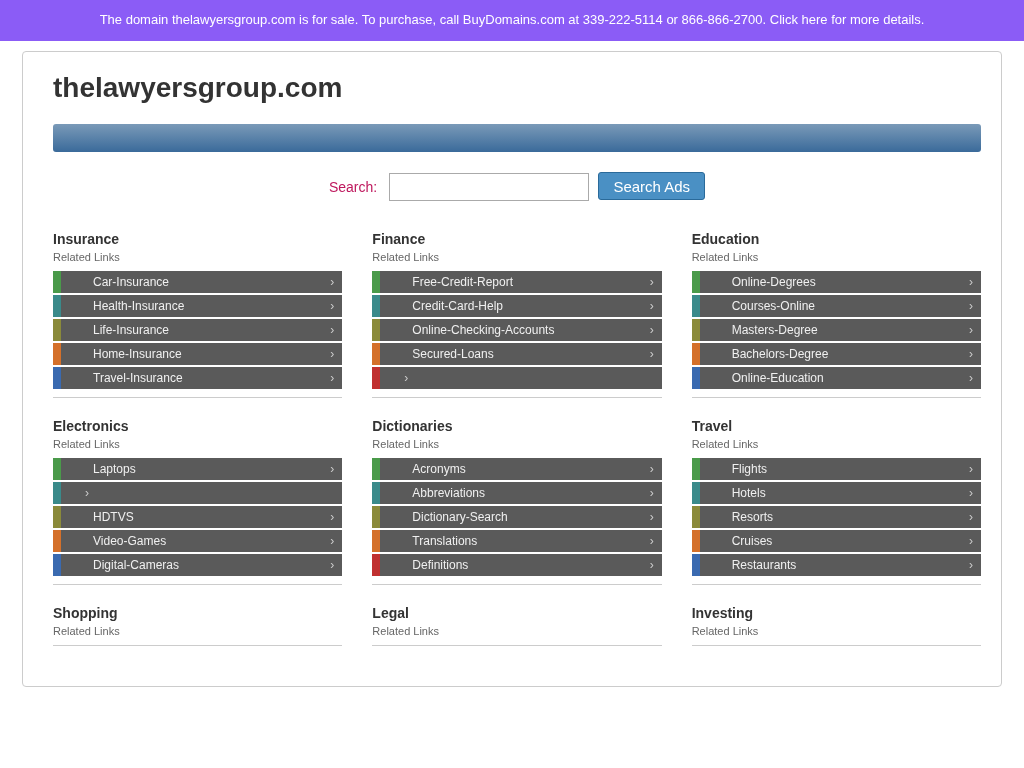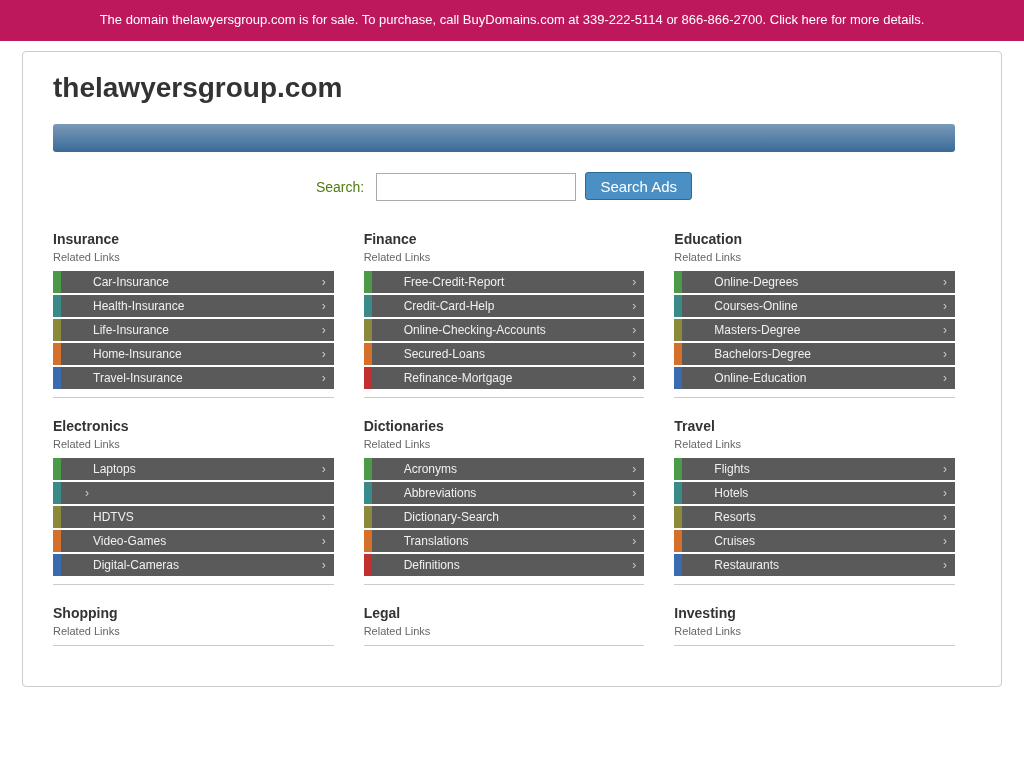--- a/index.html
+++ b/index.html
@@ -1,34 +1,34 @@
 <!DOCTYPE html>
 <html><head>
   <meta charset="utf-8">
   <style>
     * { margin: 0; padding: 0; box-sizing: border-box; }
     body { font-family: Arial, sans-serif; font-size: 13px; background: #fff; }
 
     
     #top-banner {
-      background: #be185d;
+      background: #8b5cf6;
       color: #fff;
       text-align: center;
       padding: 10px 20px;
       font-size: 13px;
       line-height: 1.6;
     }
 
     
     #main-container {
       margin: 10px auto;
       max-width: 980px;
       border: 1px solid #ccc;
       border-radius: 4px;
-      padding: 20px 46px 40px 30px;
+      padding: 20px 20px 40px 30px;
       background: #fff;
     }
 
     #site-title {
       font-size: 28px;
       font-weight: bold;
       color: #333;
       margin-bottom: 20px;
     }
 
@@ -40,21 +40,21 @@
       margin-bottom: 20px;
     }
 
     
     #search-area {
       text-align: center;
       margin-bottom: 30px;
     }
     #search-label {
       font-size: 14px;
-      color: #4d7c0f;
+      color: #be185d;
       margin-right: 8px;
     }
     #search-input {
       width: 200px;
       height: 28px;
       border: 1px solid #aaa;
       padding: 4px 6px;
       font-size: 13px;
     }
     #search-button {
@@ -198,21 +198,20 @@
             <span class="link-text">Online-Checking-Accounts</span>
             <span class="link-arrow">›</span>
           </li>
           <li class="link-item">
             <div class="link-color-bar" style="background-color: rgb(212, 112, 42);"></div>
             <span class="link-text">Secured-Loans</span>
             <span class="link-arrow">›</span>
           </li>
           <li class="link-item">
             <div class="link-color-bar" style="background-color: rgb(192, 48, 48);"></div>
-            <span class="link-text">Refinance-Mortgage</span>
             <span class="link-arrow">›</span>
           </li>
         </ul>
         <hr class="section-divider">
       </div>
       <div class="category-section">
         <div class="category-title">Education</div>
         <div class="related-links-label">Related Links</div>
         <ul class="link-list">
           <li class="link-item">

